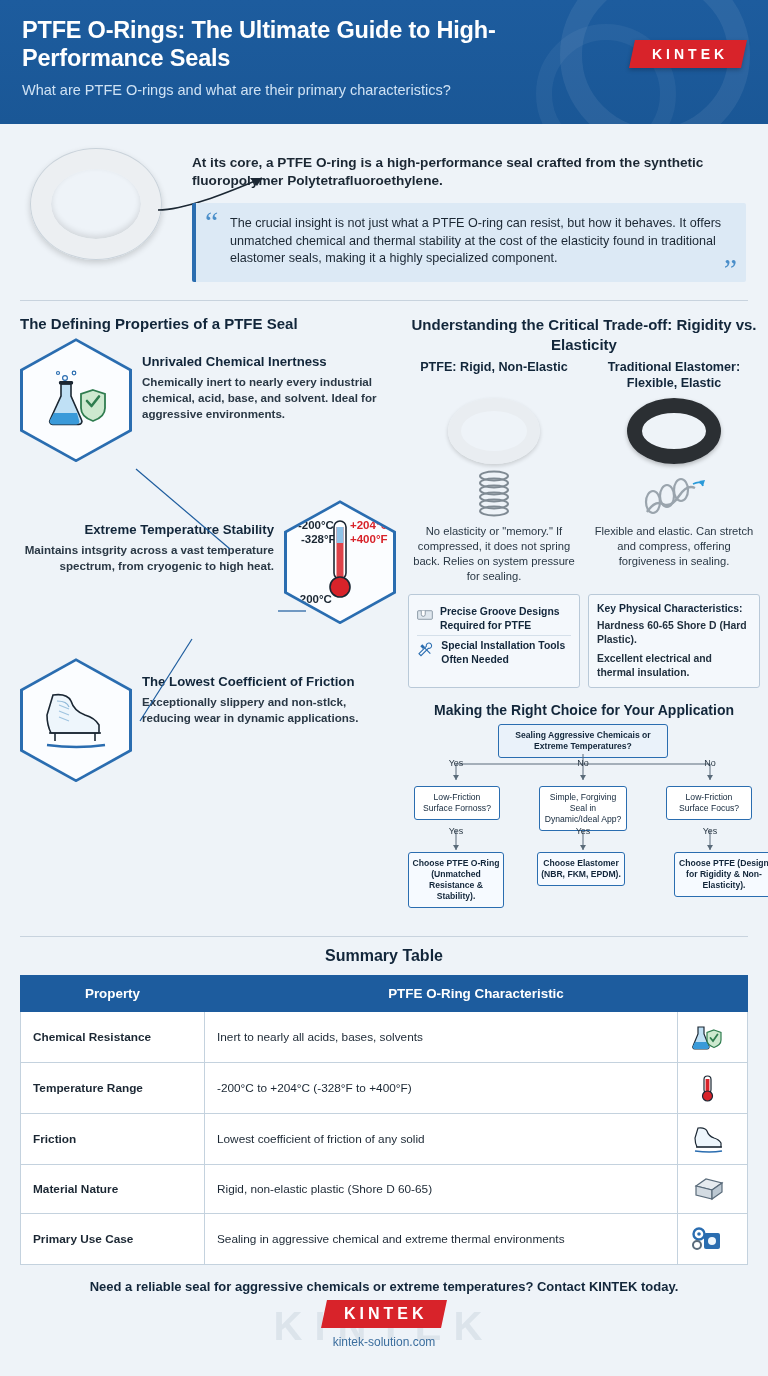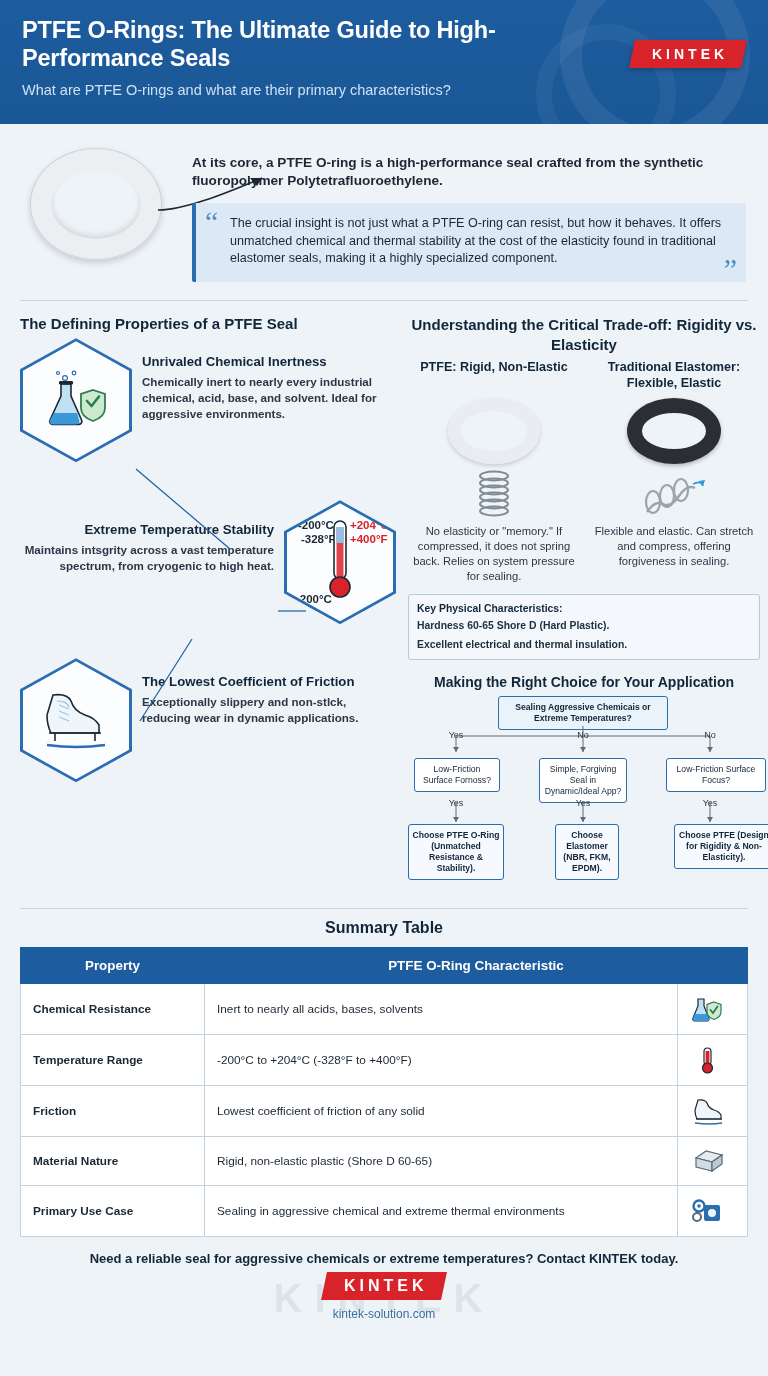--- a/index.html
+++ b/index.html
@@ -328,20 +328,37 @@
             <ellipse cx="44" cy="22" rx="7" ry="11" fill="none" stroke="#9aa4ad" stroke-width="2.2"></ellipse>
             <path d="M56,16 q8,-4 10,2" stroke="#2a9ad9" stroke-width="1.6" fill="none"></path>
             <path d="M66,18 L62,13 L68,12 Z" fill="#2a9ad9"></path>
           </svg>
           <div class="to-p">Flexible and elastic. Can stretch and compress, offering forgiveness in sealing.</div>
         </div>
       </div>
 
       <div class="cards">
         <div class="card">
+          <div class="card-row">
+            <svg width="26" height="20" viewBox="0 0 26 20">
+              <rect x="1" y="3" width="24" height="14" rx="1.5" fill="#dfe7ee" stroke="#6c7d8c" stroke-width="1.2"></rect>
+              <path d="M7,3 L7,9 a3.2,3.2 0 0 0 6.4,0 L13.4,3" fill="#fff" stroke="#6c7d8c" stroke-width="1.2"></path>
+            </svg>
+            <div class="card-t">Precise Groove Designs Required for PTFE</div>
+          </div>
+          <div class="card-row">
+            <svg width="26" height="20" viewBox="0 0 26 20">
+              <path d="M3,17 L14,6 a4,4 0 1 1 3,3 L6,20 Z" fill="none" stroke="#2a6db0" stroke-width="1.6"></path>
+              <path d="M20,17 L11,8" stroke="#2a6db0" stroke-width="1.8"></path>
+              <path d="M8,3 l4,4 l-3,3 l-4,-4 z" fill="#2a6db0"></path>
+            </svg>
+            <div class="card-t">Special Installation TooIs Often Needed</div>
+          </div>
+        </div>
+        <div class="card">
           <div class="card-t">Key Physical Characteristics:</div>
           <div class="card-b" style="margin-top:3px">Hardness 60-65 Shore D (Hard Plastic).</div>
           <div class="card-b" style="margin-top:5px">Excellent electrical and thermal insulation.</div>
         </div>
       </div>
 
       <div class="flow-title">Making the Right Choice for Your Application</div>
       <div style="position:relative;height:206px">
         <div class="flowbox top abs" style="left:90px;top:0;width:170px">Sealing Aggressive Chemicais or Extreme Temperatures?</div>
 
@@ -357,24 +374,24 @@
         </svg>
 
         <div class="flow-label abs" style="left:20px;top:34px;width:56px">Yes</div>
         <div class="flowbox abs" style="left:6px;top:62px;width:86px">Low-Friction Surface Fornoss?</div>
         <div class="flow-label abs" style="left:20px;top:102px;width:56px">Yes</div>
         <div class="flowbox res abs" style="left:0px;top:128px;width:96px">Choose PTFE O-Ring (Unmatched Resistance &amp; Stability).</div>
 
         <div class="flow-label abs" style="left:147px;top:34px;width:56px">No</div>
         <div class="flowbox abs" style="left:131px;top:62px;width:88px">Simple, Forgiving Seal in Dynamic/Ideal App?</div>
         <div class="flow-label abs" style="left:147px;top:102px;width:56px">Yes</div>
-        <div class="flowbox res abs" style="left:147px;top:128px;width:64px">Choose Elastomer (NBR, FKM, EPDM).</div>
+        <div class="flowbox res abs" style="left:129px;top:128px;width:88px">Choose Elastomer (NBR, FKM, EPDM).</div>
 
         <div class="flow-label abs" style="left:274px;top:34px;width:56px">No</div>
-        <div class="flowbox abs" style="left:258px;top:62px;width:100px">Low-Friction Surface Focus?</div>
+        <div class="flowbox abs" style="left:258px;top:62px;width:86px">Low-Friction Surface Focus?</div>
         <div class="flow-label abs" style="left:274px;top:102px;width:56px">Yes</div>
         <div class="flowbox res abs" style="left:266px;top:128px;width:100px">Choose PTFE (Design for Rigidity &amp; Non-Elasticity).</div>
       </div>
     </div>
   </div>
 
   <div class="divider" style="margin-top:6px"></div>
 
   <div class="summary">
     <div class="sum-title">Summary Table</div>

